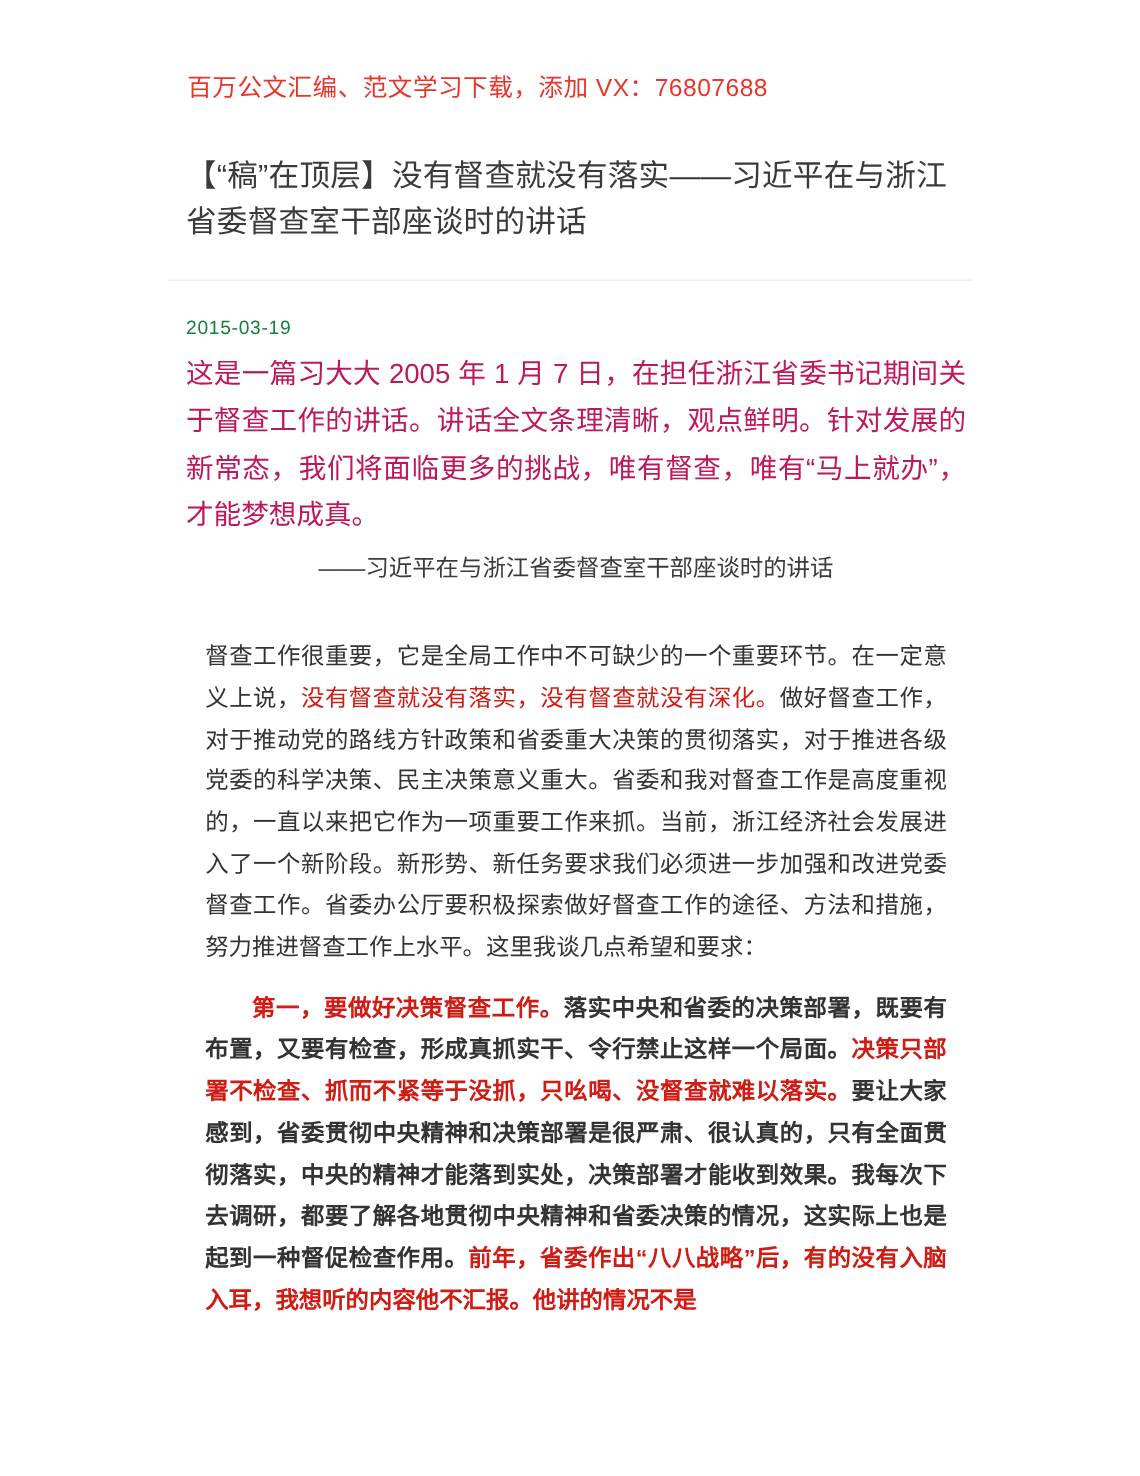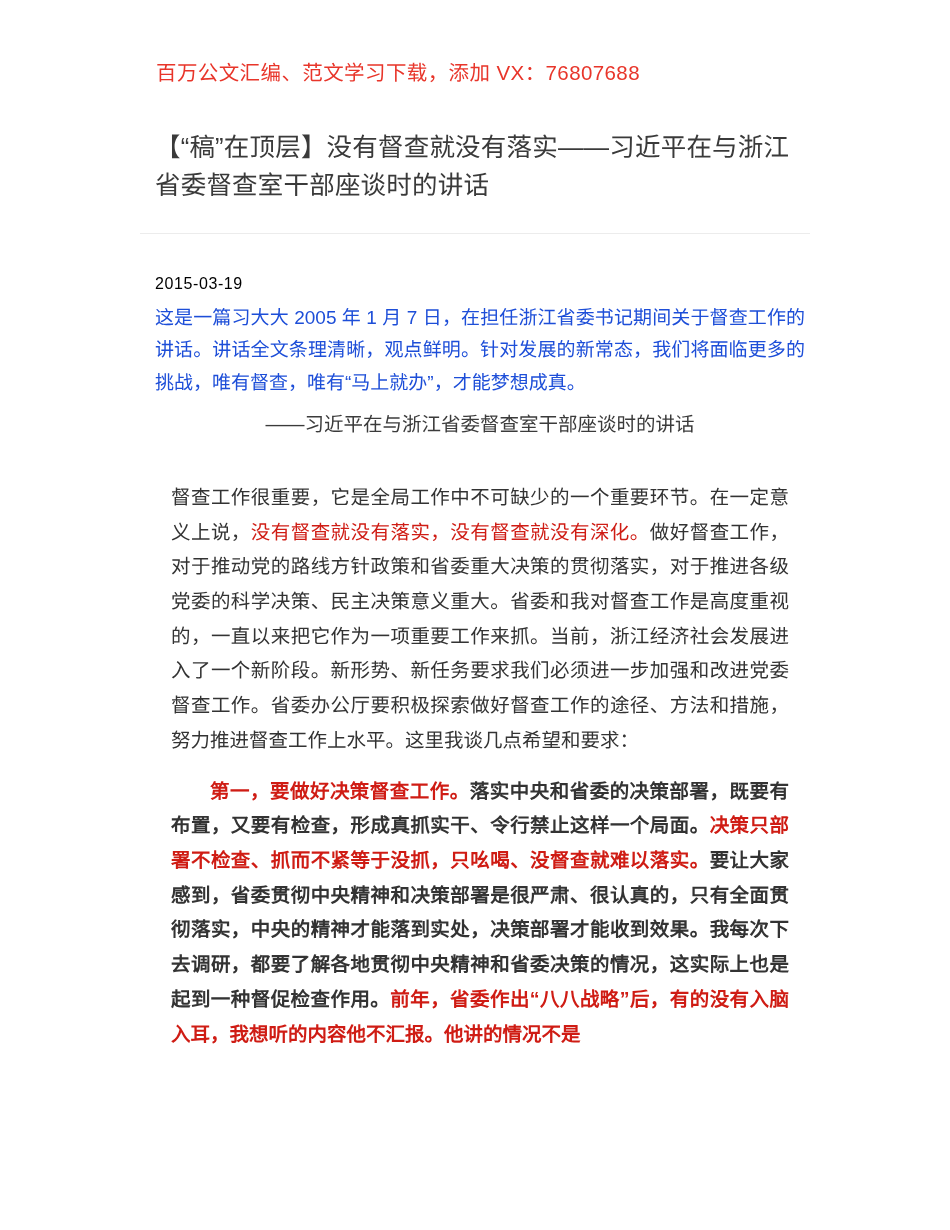--- a/index.html
+++ b/index.html
@@ -55,32 +55,32 @@
 
   .title-divider {
     margin-top: 28px;
     margin-left: -15px;
     width: 670px;
     height: 1px;
     background: #ececec;
   }
 
   .article-date {
-    margin-top: 40px;
+    margin-top: 30px;
     font-size: 16px;
-    color: #000000;
+    color: #15803d;
     letter-spacing: 0.6px;
     line-height: 1.2;
   }
 
   .article-summary {
     margin-top: 9px;
-    font-size: 19px;
+    font-size: 23px;
     line-height: 1.72;
-    color: #1d4ed8;
+    color: #be185d;
     text-align: justify;
     text-justify: inter-ideograph;
   }
 
   
   .doc-heading {
     margin-top: 56px;
     text-align: center;
     font-size: 27.5px;
     font-weight: bold;

